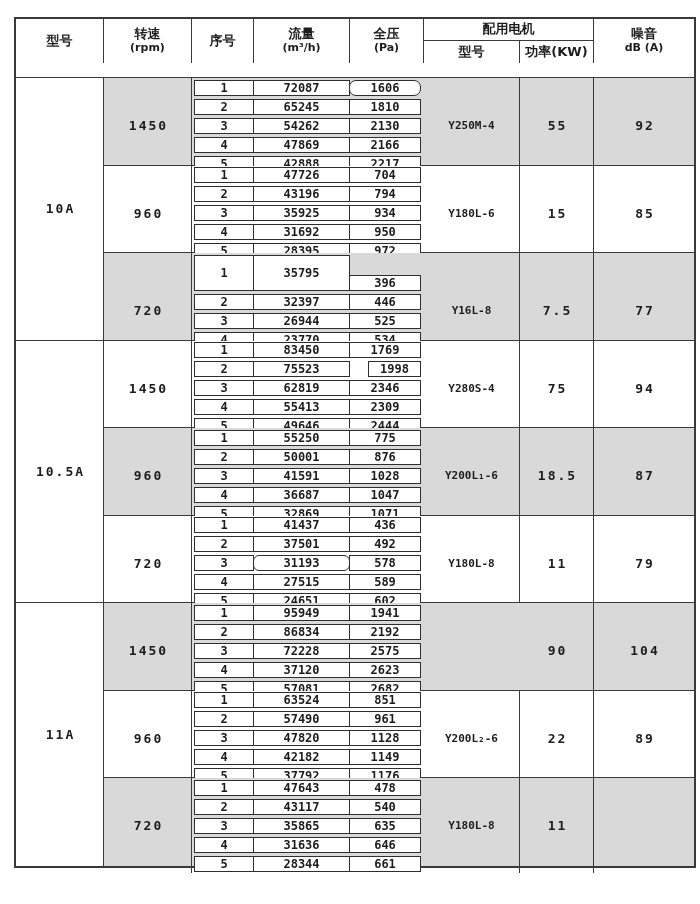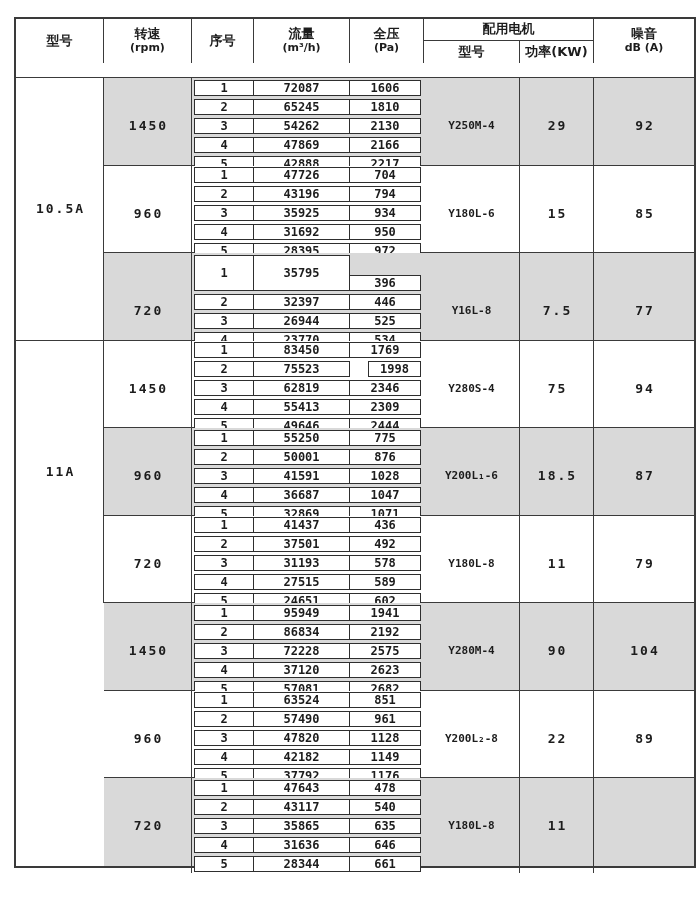--- a/index.html
+++ b/index.html
@@ -126,43 +126,44 @@
         <span>功率(KW)</span>
       </div>
       <div class="hc h-noise">
         <span>噪音</span>
         <span class="sub">dB (A)</span>
       </div>
     </div>
 
     <div class="tbody">
       <div class="model-col" id="modelCol">
+          <div class="model-cell">10A</div>
           <div class="model-cell">10.5A</div>
           <div class="model-cell last">11A</div>
         </div>
       <div class="groups" id="groupsEl">
           <div class="group" style="background: rgb(217, 217, 217);">
             <div class="speed-cell cjknum">1450</div>
             <div class="box seq" style="grid-row: 1;">1</div>
             <div class="box flow" style="grid-row: 1;">72087</div>
-            <div class="box press" style="grid-row: 1;">1606</div>
+            <div class="box press" style="grid-row: 1; border-radius: 7px;">1606</div>
             <div class="box seq" style="grid-row: 2;">2</div>
             <div class="box flow" style="grid-row: 2;">65245</div>
             <div class="box press" style="grid-row: 2;">1810</div>
             <div class="box seq" style="grid-row: 3;">3</div>
             <div class="box flow" style="grid-row: 3; text-align: center;">54262</div>
             <div class="box press" style="grid-row: 3;">2130</div>
             <div class="box seq" style="grid-row: 4;">4</div>
             <div class="box flow" style="grid-row: 4;">47869</div>
             <div class="box press" style="grid-row: 4;">2166</div>
             <div class="box seq" style="grid-row: 5;">5</div>
             <div class="box flow" style="grid-row: 5;">42888</div>
             <div class="box press" style="grid-row: 5;">2217</div>
             <div class="motor-cell">Y250M-4</div>
-            <div class="power-cell cjknum">29</div>
+            <div class="power-cell cjknum">55</div>
             <div class="noise-cell cjknum">92</div>
           </div>
           <div class="group">
             <div class="speed-cell cjknum">960</div>
             <div class="box seq" style="grid-row: 1;">1</div>
             <div class="box flow" style="grid-row: 1;">47726</div>
             <div class="box press" style="grid-row: 1;">704</div>
             <div class="box seq" style="grid-row: 2;">2</div>
             <div class="box flow" style="grid-row: 2;">43196</div>
             <div class="box press" style="grid-row: 2;">794</div>
@@ -244,21 +245,21 @@
           </div>
           <div class="group">
             <div class="speed-cell cjknum">720</div>
             <div class="box seq" style="grid-row: 1;">1</div>
             <div class="box flow" style="grid-row: 1;">41437</div>
             <div class="box press" style="grid-row: 1;">436</div>
             <div class="box seq" style="grid-row: 2;">2</div>
             <div class="box flow" style="grid-row: 2;">37501</div>
             <div class="box press" style="grid-row: 2;">492</div>
             <div class="box seq" style="grid-row: 3;">3</div>
-            <div class="box flow" style="grid-row: 3;">31193</div>
+            <div class="box flow" style="grid-row: 3; border-radius: 6px;">31193</div>
             <div class="box press" style="grid-row: 3;">578</div>
             <div class="box seq" style="grid-row: 4;">4</div>
             <div class="box flow" style="grid-row: 4;">27515</div>
             <div class="box press" style="grid-row: 4;">589</div>
             <div class="box seq" style="grid-row: 5;">5</div>
             <div class="box flow" style="grid-row: 5;">24651</div>
             <div class="box press" style="grid-row: 5;">602</div>
             <div class="motor-cell">Y180L-8</div>
             <div class="power-cell cjknum">11</div>
             <div class="noise-cell cjknum">79</div>
@@ -273,42 +274,41 @@
             <div class="box press" style="grid-row: 2;">2192</div>
             <div class="box seq" style="grid-row: 3;">3</div>
             <div class="box flow" style="grid-row: 3;">72228</div>
             <div class="box press" style="grid-row: 3;">2575</div>
             <div class="box seq" style="grid-row: 4;">4</div>
             <div class="box flow" style="grid-row: 4;">37120</div>
             <div class="box press" style="grid-row: 4;">2623</div>
             <div class="box seq" style="grid-row: 5;">5</div>
             <div class="box flow" style="grid-row: 5;">57081</div>
             <div class="box press" style="grid-row: 5;">2682</div>
-            <div class="motor-cell">Y280M-4</div>
             <div class="power-cell cjknum">90</div>
             <div class="noise-cell cjknum">104</div>
           </div>
           <div class="group">
             <div class="speed-cell cjknum">960</div>
             <div class="box seq" style="grid-row: 1;">1</div>
             <div class="box flow" style="grid-row: 1;">63524</div>
             <div class="box press" style="grid-row: 1;">851</div>
             <div class="box seq" style="grid-row: 2;">2</div>
             <div class="box flow" style="grid-row: 2;">57490</div>
             <div class="box press" style="grid-row: 2;">961</div>
             <div class="box seq" style="grid-row: 3;">3</div>
             <div class="box flow" style="grid-row: 3;">47820</div>
             <div class="box press" style="grid-row: 3;">1128</div>
             <div class="box seq" style="grid-row: 4;">4</div>
             <div class="box flow" style="grid-row: 4;">42182</div>
             <div class="box press" style="grid-row: 4;">1149</div>
             <div class="box seq" style="grid-row: 5;">5</div>
             <div class="box flow" style="grid-row: 5;">37792</div>
             <div class="box press" style="grid-row: 5;">1176</div>
-            <div class="motor-cell">Y200L₂-8</div>
+            <div class="motor-cell">Y200L₂-6</div>
             <div class="power-cell cjknum">22</div>
             <div class="noise-cell cjknum">89</div>
           </div>
           <div class="group last" style="background: rgb(217, 217, 217);">
             <div class="speed-cell cjknum">720</div>
             <div class="box seq" style="grid-row: 1;">1</div>
             <div class="box flow" style="grid-row: 1;">47643</div>
             <div class="box press" style="grid-row: 1;">478</div>
             <div class="box seq" style="grid-row: 2;">2</div>
             <div class="box flow" style="grid-row: 2;">43117</div>

